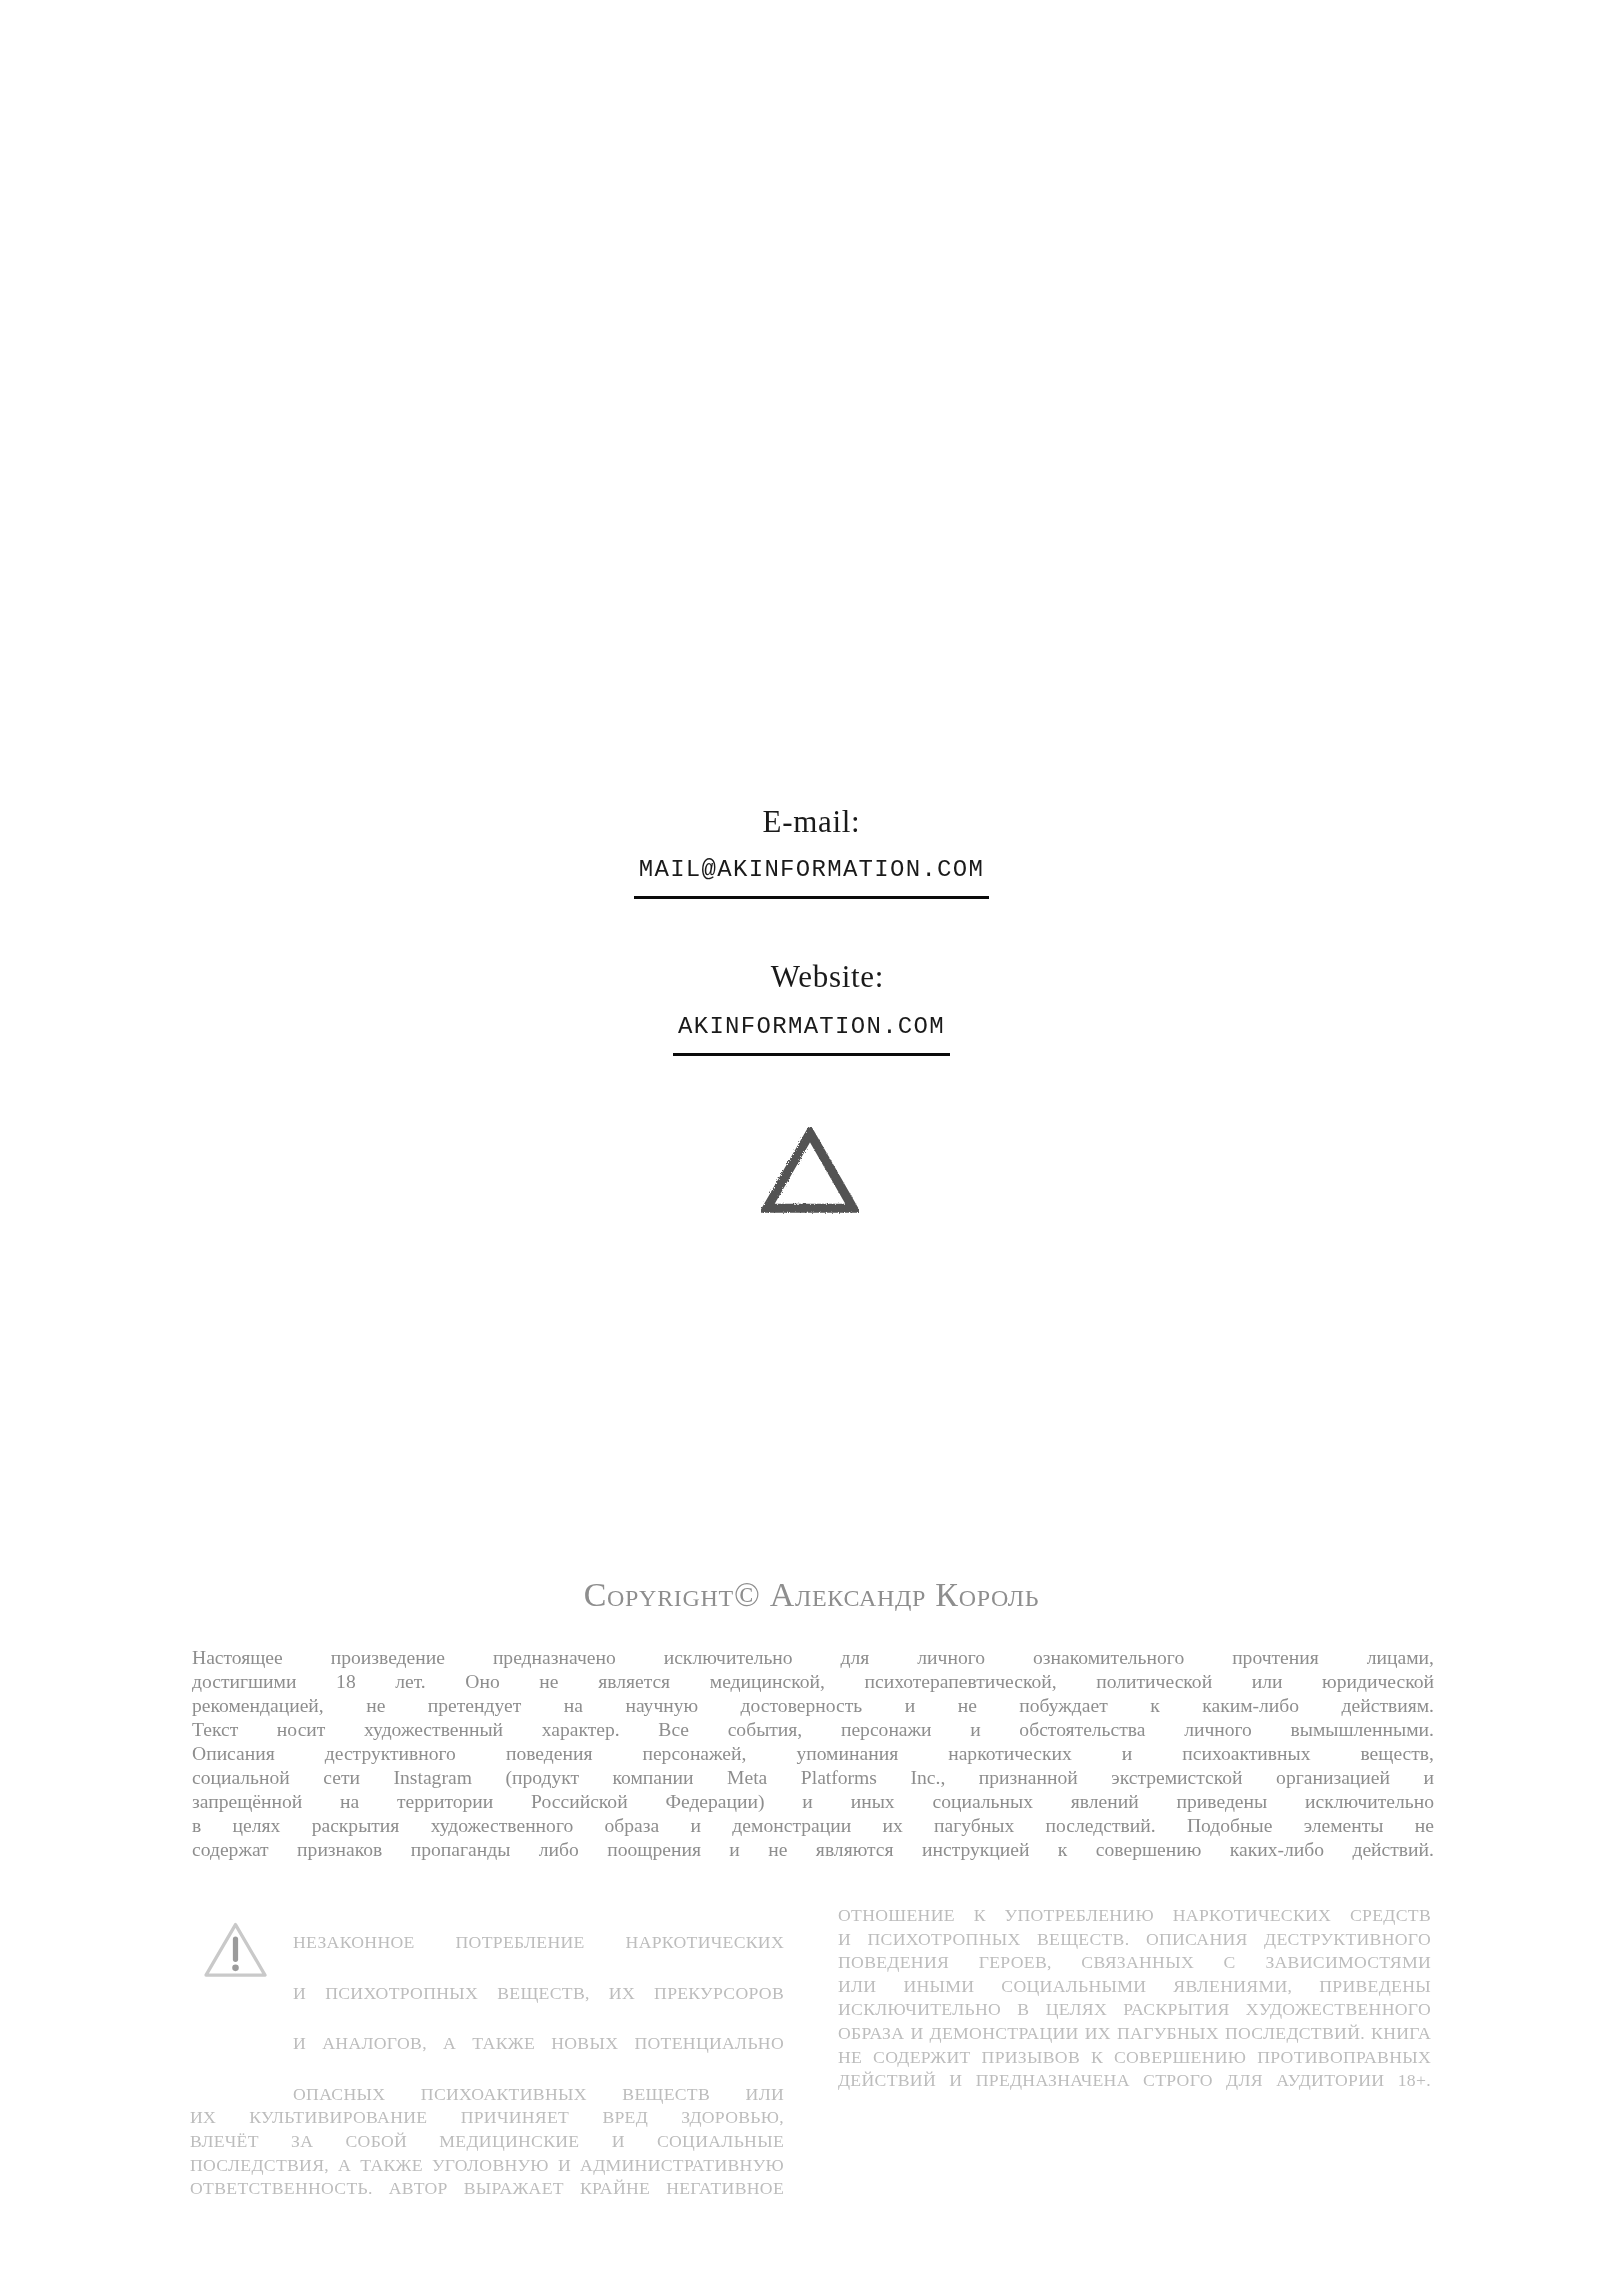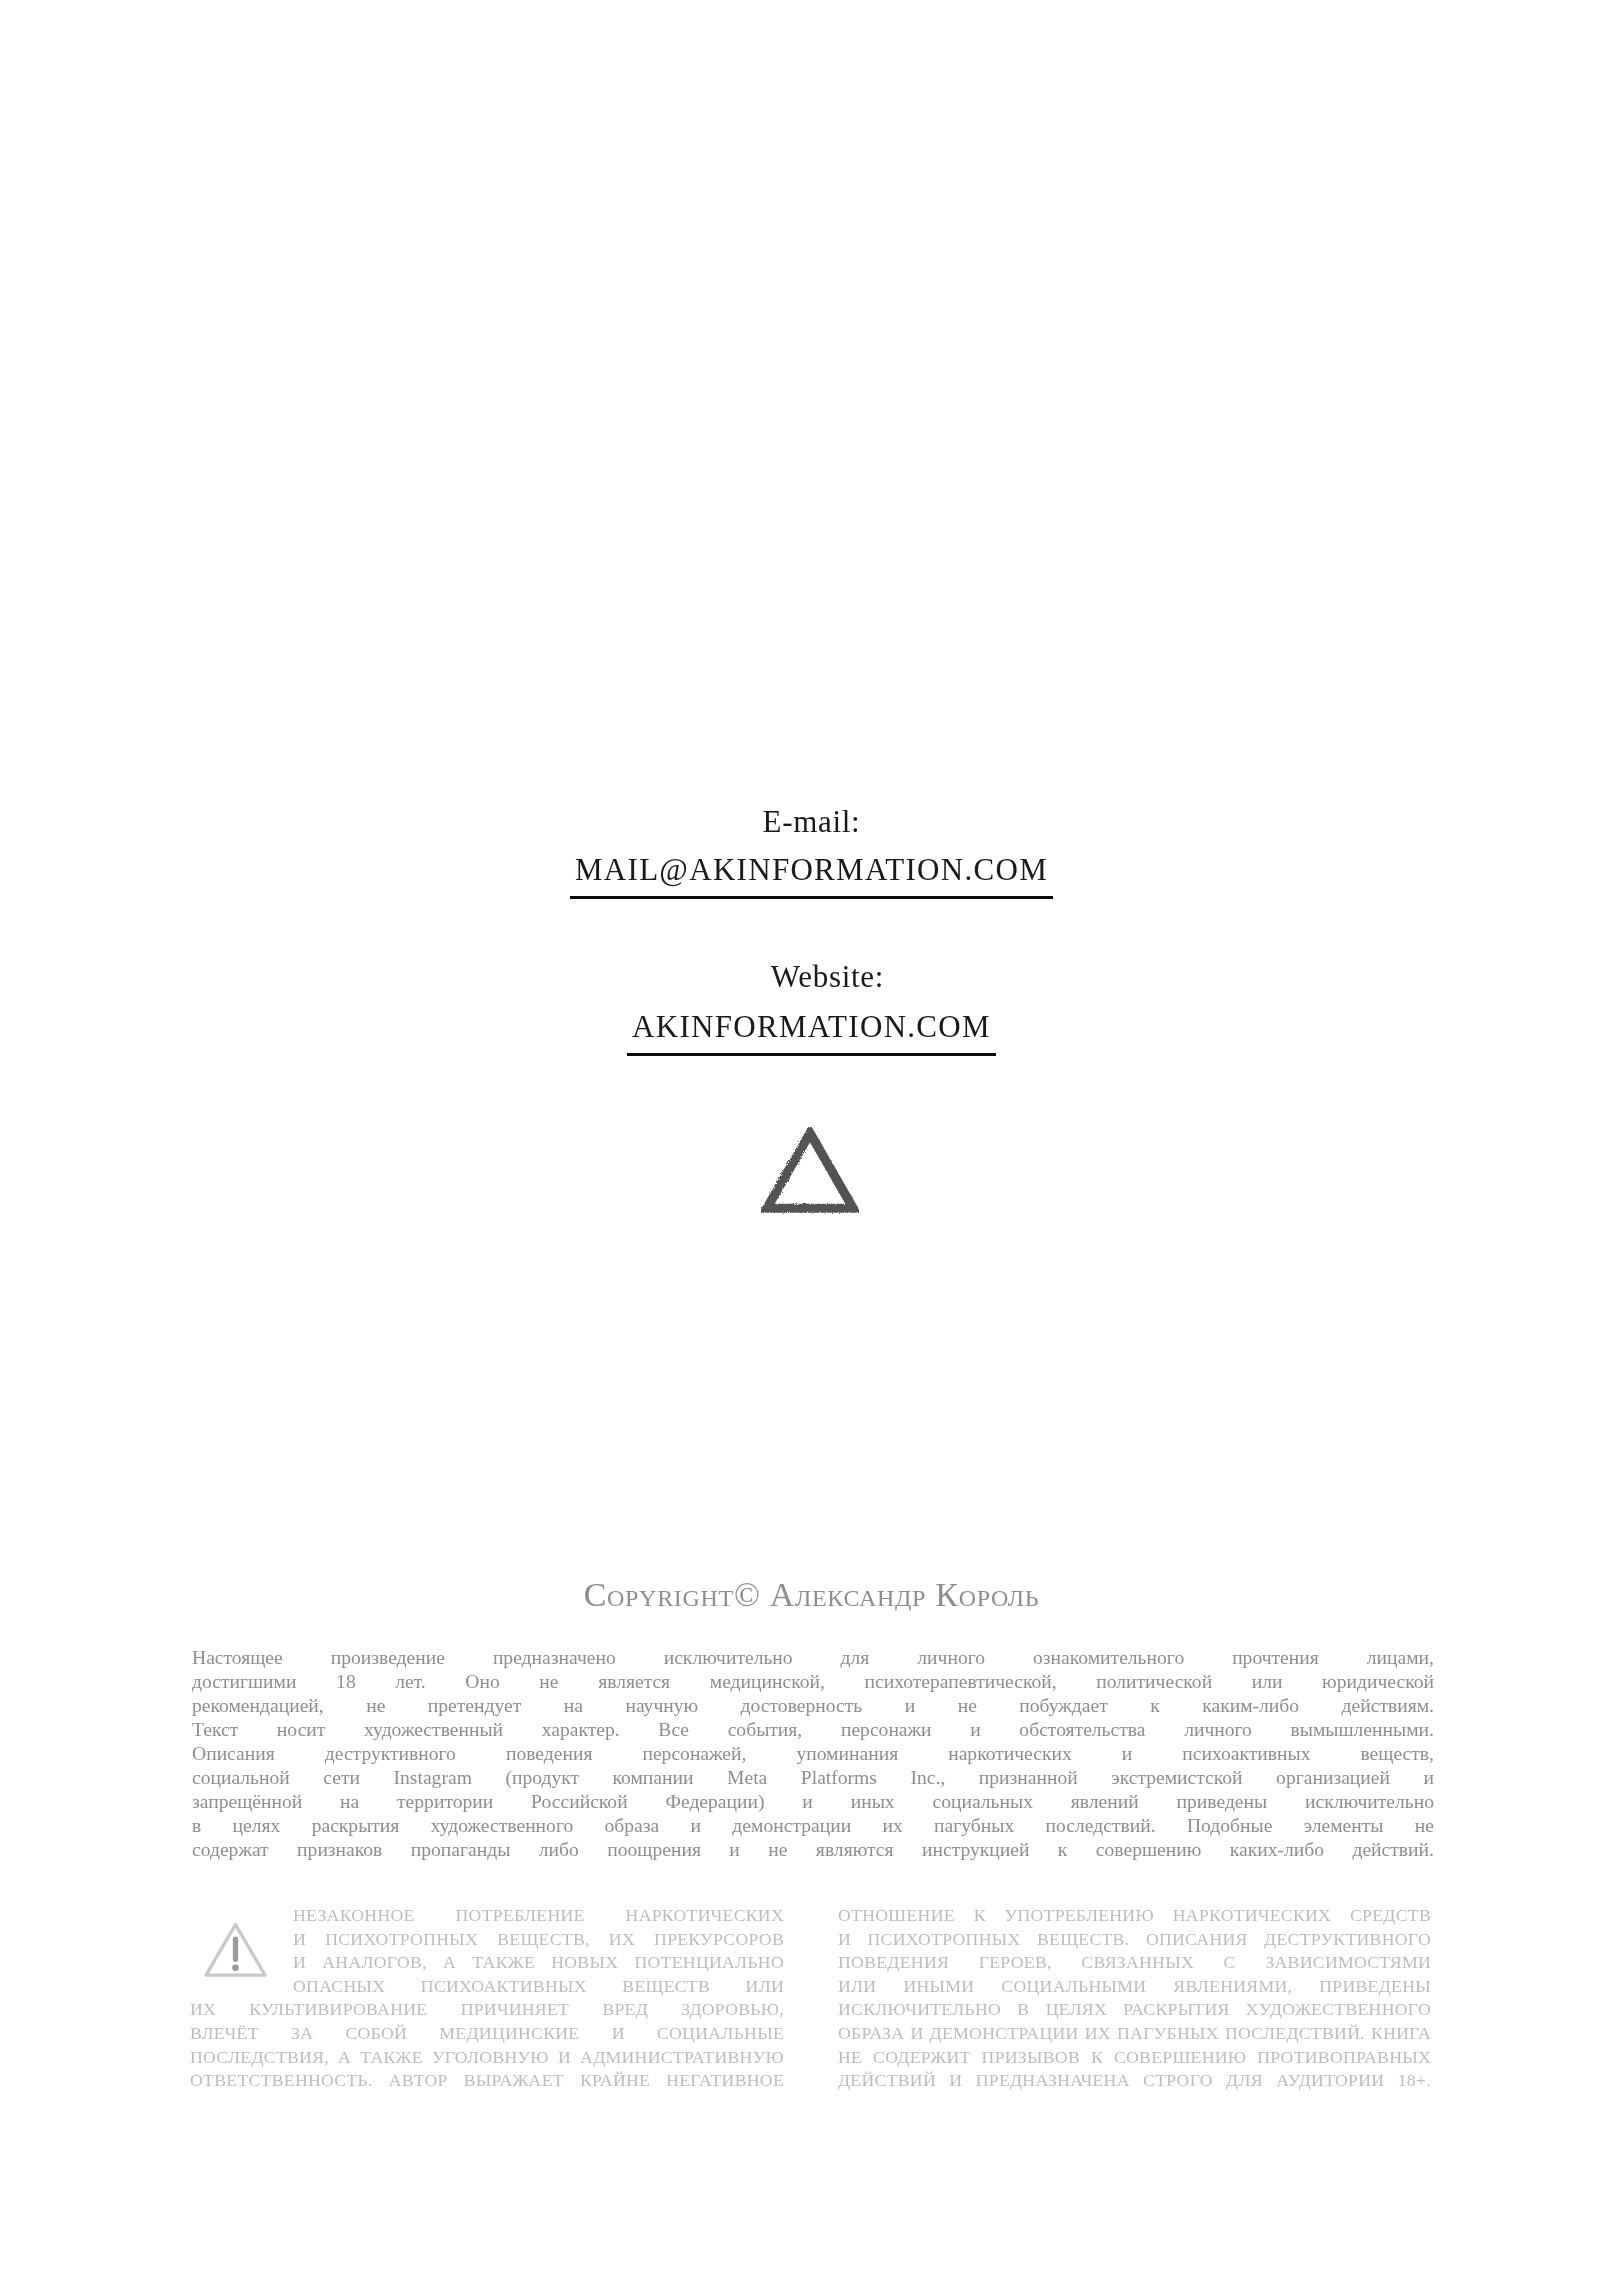--- a/index.html
+++ b/index.html
@@ -26,23 +26,24 @@
     right:0;
     text-align:center;
     color:var(--ink);
   }
   .contact-label{
     font-size:31px;
     line-height:35px;
     letter-spacing:0.7px;
   }
   .contact-link{
-    font-size:31px;
+    font-size:24px;
     line-height:35px;
     letter-spacing:1.3px;
+    font-family:Liberation Mono, monospace;
   }
   .contact-link .underlined{
     display:inline-block;
     padding:0 5.2px 9.2px 5.2px;
     border-bottom:3.9px solid #0a0a0a;
   }
   #email-label{top:804px;}
   #email-line{top:852px;}
   #website-label{top:959px;padding-left:32px;}
   #website-line{top:1009px;}
@@ -90,21 +91,21 @@
     font-size:17.7px;
   }
   .warn-col .jline{
     line-height:23.6px;
     text-align:justify;
     text-align-last:justify;
     letter-spacing:0.3px;
   }
   #warn-left{left:190px;width:594px;}
   #warn-right{left:838px;width:593px;}
-  #warn-left .jline.indented{padding-left:103px;}
+  #warn-left .jline.indented{padding-left:103px;margin-top:27px;}
   .warn-icon{
     position:absolute;
     left:11.8px;
     top:15.7px;
     width:67px;
     height:59px;
   }
   .warn-icon svg{display:block;width:100%;height:100%;}
 </style>
 </head>

